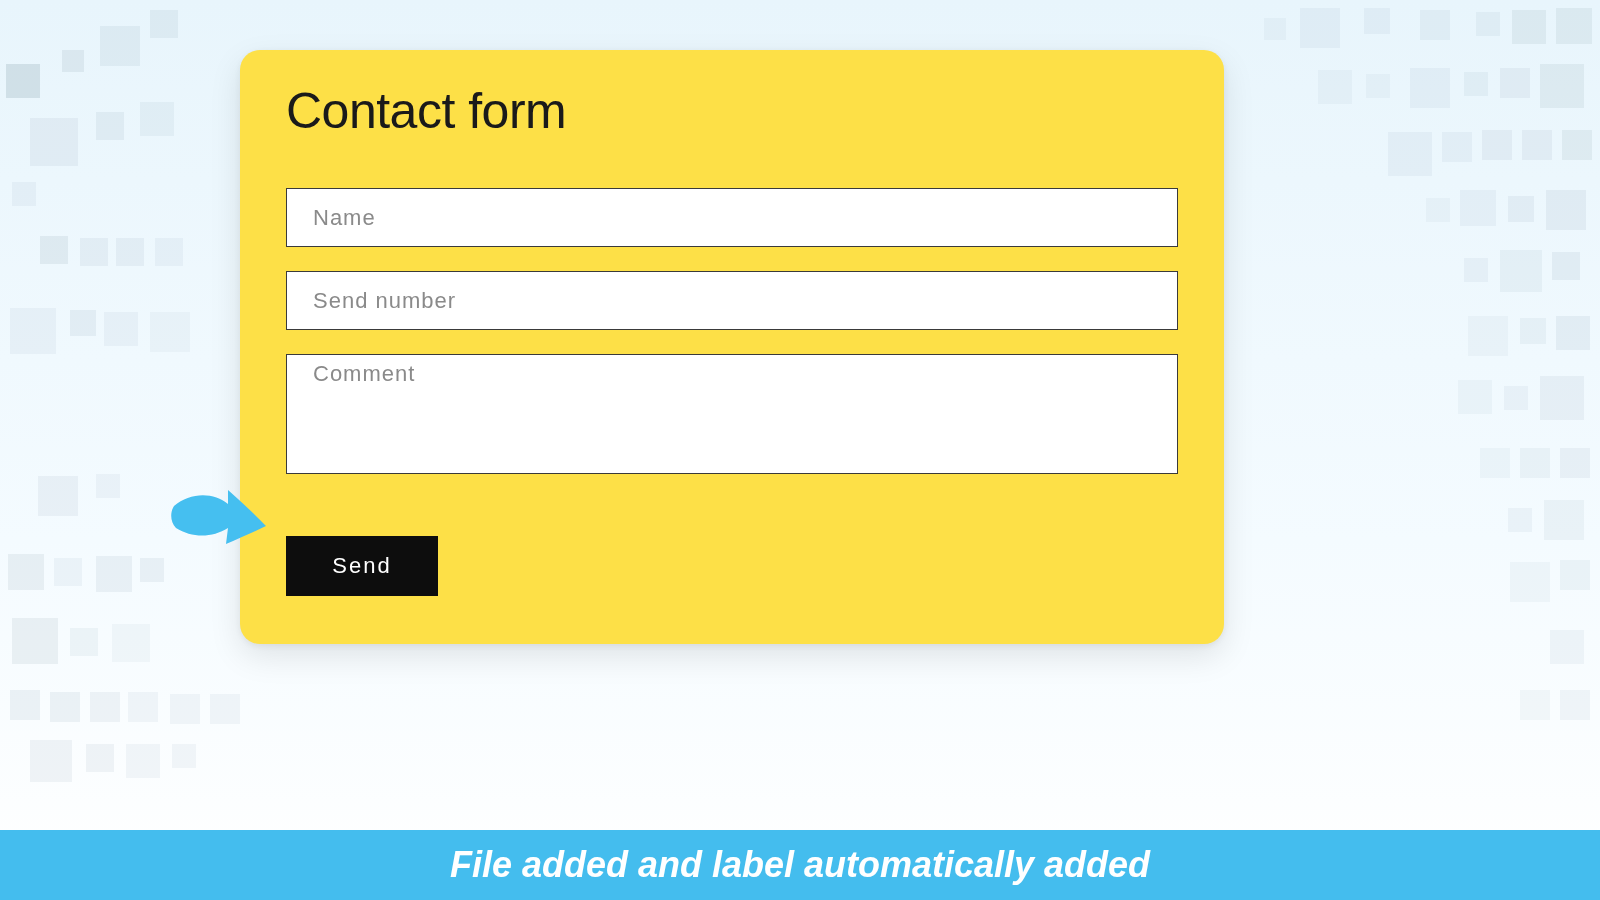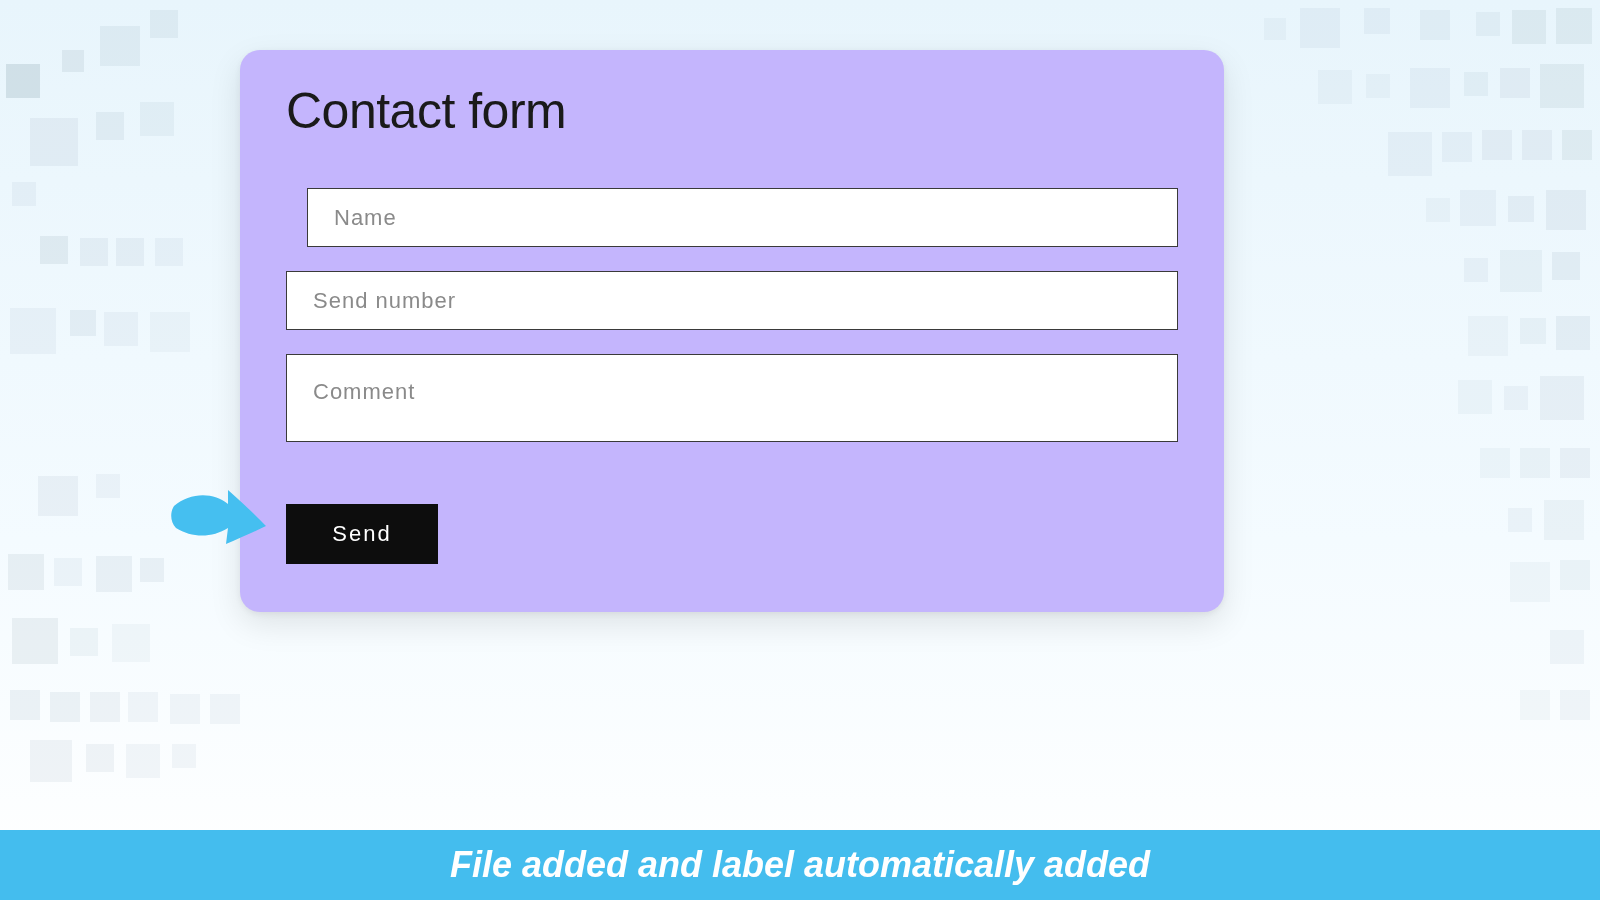--- a/index.html
+++ b/index.html
@@ -13,55 +13,55 @@
     
     .bg-blocks { position: absolute; inset: 0; overflow: hidden; pointer-events: none; }
     .sq { position: absolute; background: rgba(120,145,160,0.22); }
 
     
     .card {
       position: absolute;
       left: 240px;
       top: 50px;
       width: 984px;
-      background: #c4b5fd;
+      background: #fde047;
       border-radius: 20px;
       box-shadow: 0 12px 32px rgba(0,0,0,0.10), 0 2px 6px rgba(0,0,0,0.06);
       padding: 22px 46px 48px 46px;
     }
 
     .card h1 {
       font-size: 50px;
       font-weight: 500;
       letter-spacing: -0.5px;
       color: #1a1a1a;
       margin-top: 10px;
       margin-bottom: 48px;
     }
 
-    .row { display: flex; gap: 26px; margin-left: 21px; }
+    .row { display: flex; gap: 26px; }
 
     .field {
       height: 59px;
       border: 1px solid #3a3a3a;
       padding: 0 26px;
       font-size: 22px;
       color: #8a8a8a;
       letter-spacing: 1px;
       display: flex;
       align-items: center;
       width: 100%;
       background: #fff;
     }
     .field.half { flex: 1 1 0; }
     .field.full { width: 100%; }
     .field.textarea {
-      height: 88px;
+      height: 120px;
       align-items: flex-start;
-      padding-top: 24px;
+      padding-top: 6px;
       text-align: right;
     }
     .row + .row, .row + .field, .field + .field { margin-top: 24px; }
     .row-phone { margin-top: 24px; }
     .row-comment { margin-top: 24px; }
 
     .attach-block { margin-top: 40px; }
     .attach-label { font-size: 22px; color: #555; }
     .file-row { margin-top: 24px; display: flex; align-items: center; gap: 8px; }
     .browse-btn {

